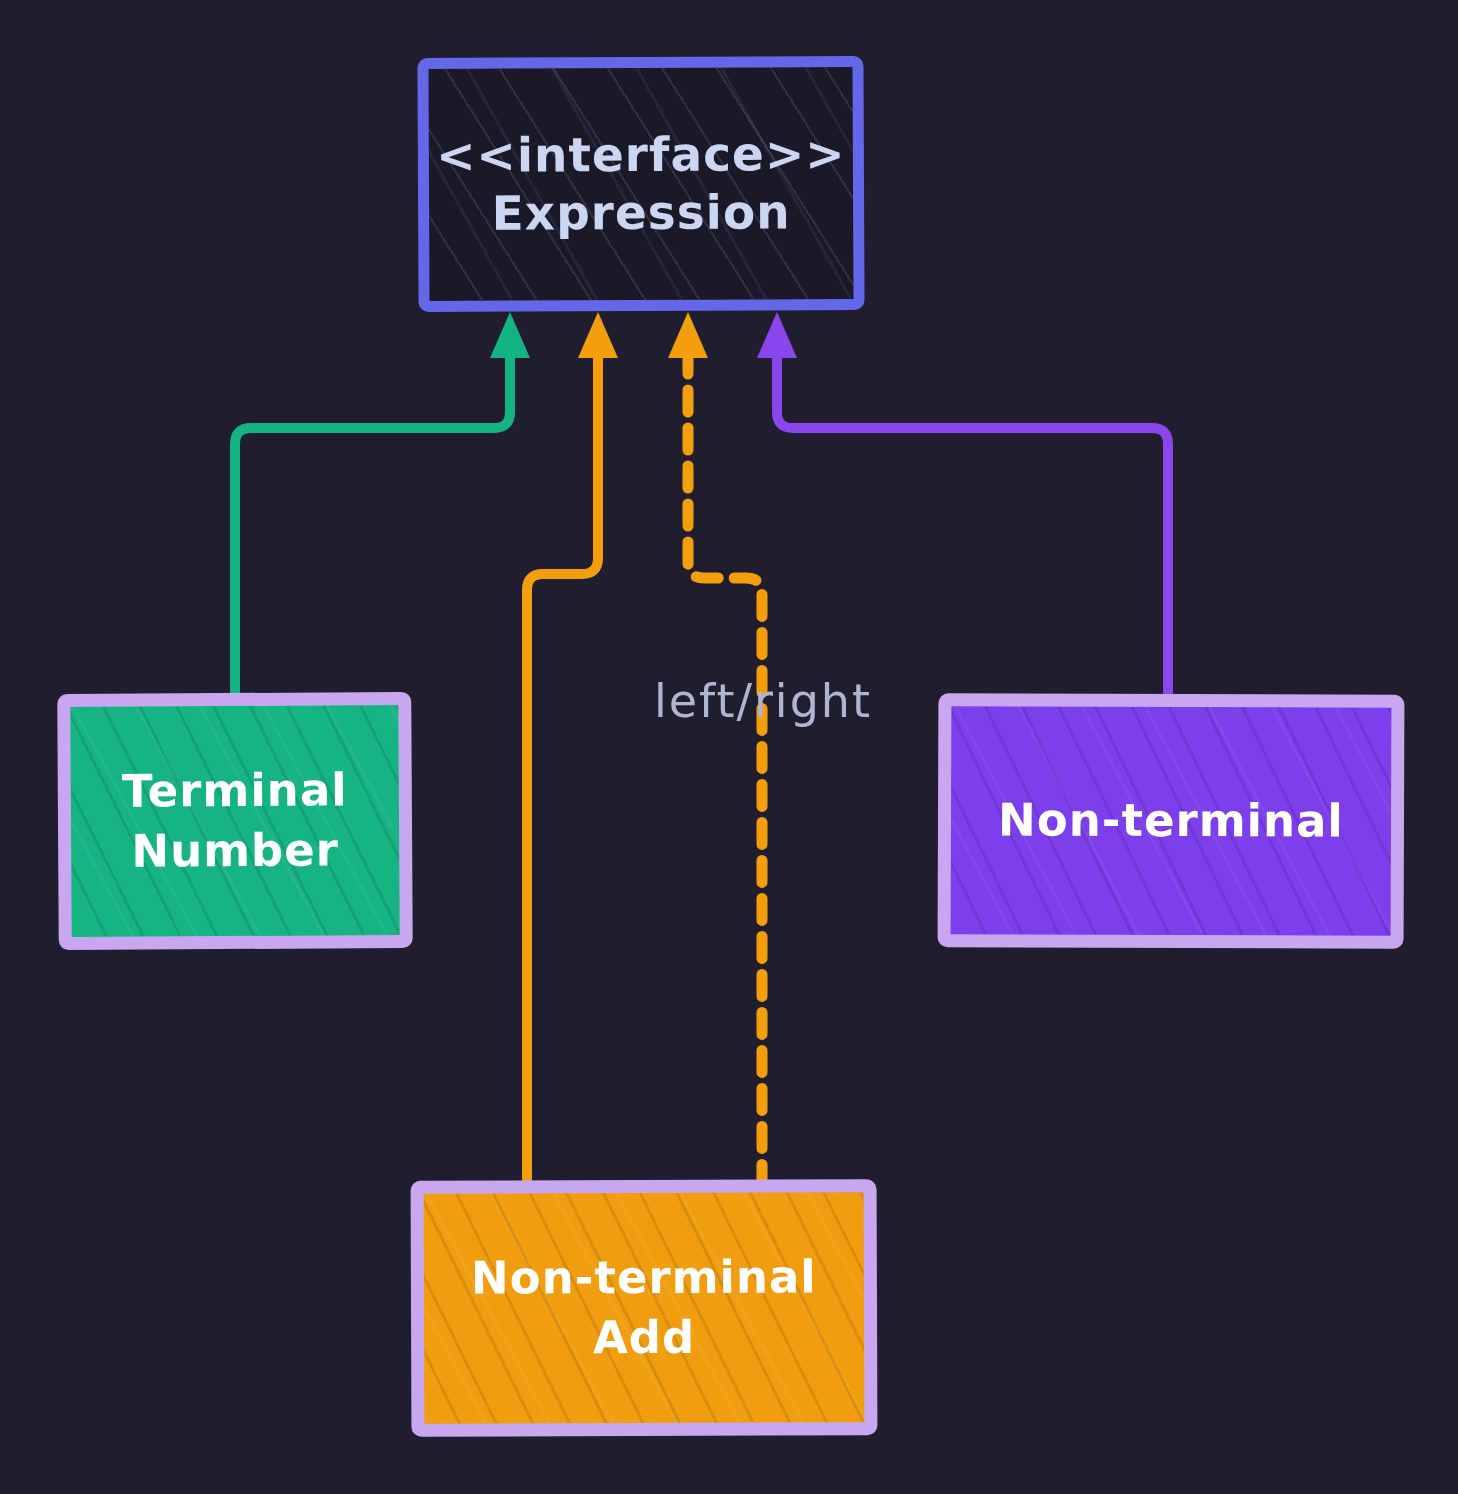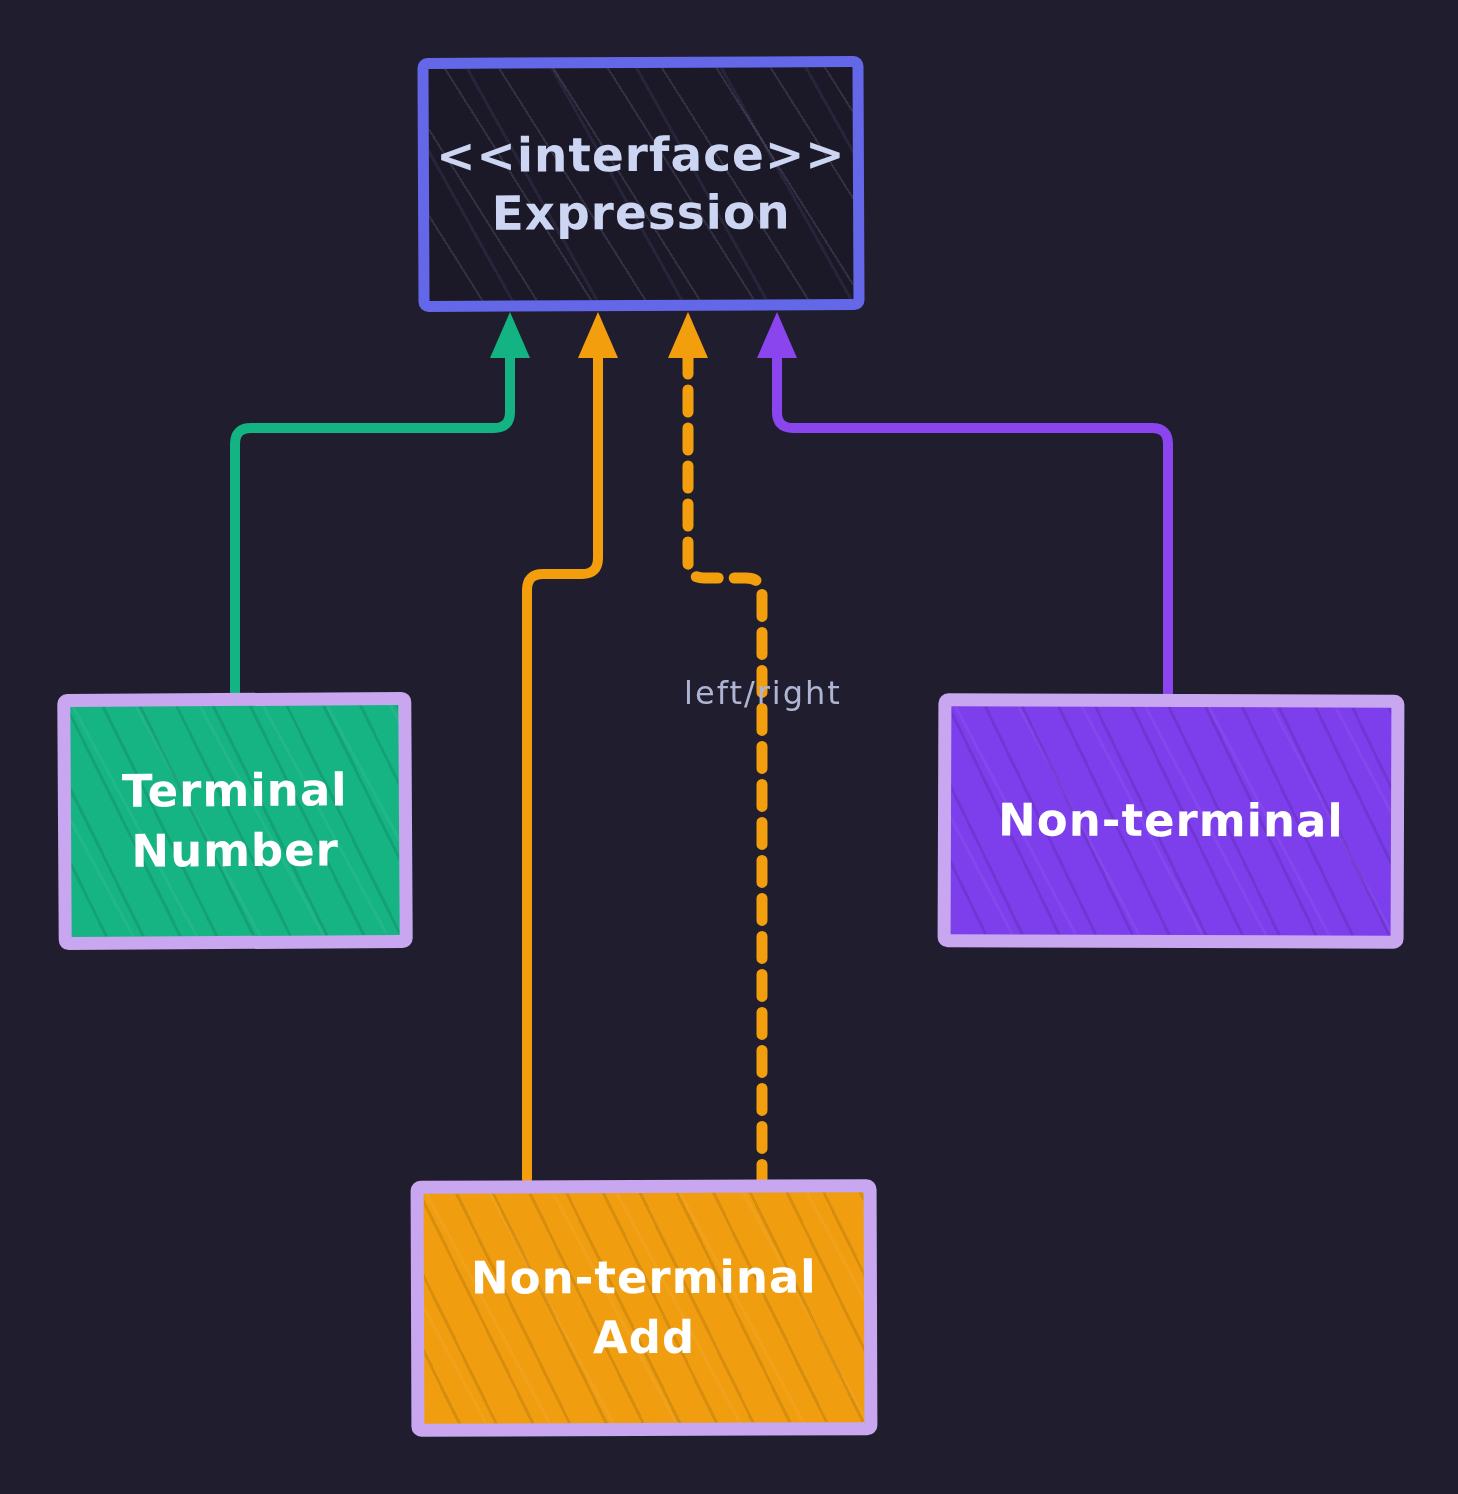--- a/index.html
+++ b/index.html
@@ -103,21 +103,21 @@
     font-size: 45px;
     line-height: 60px;
     transform: rotate(-0.2deg);
   }
 
   .edge-label {
     position: absolute;
     left: 763px; top: 674px;
     transform: translateX(-50%);
     color: var(--edge-label-text);
-    font-size: 32px;
+    font-size: 46px;
     letter-spacing: 2px;
     white-space: nowrap;
     z-index: 2;
   }
 </style>
 </head>
 <body>
 
 <div class="canvas">
 

